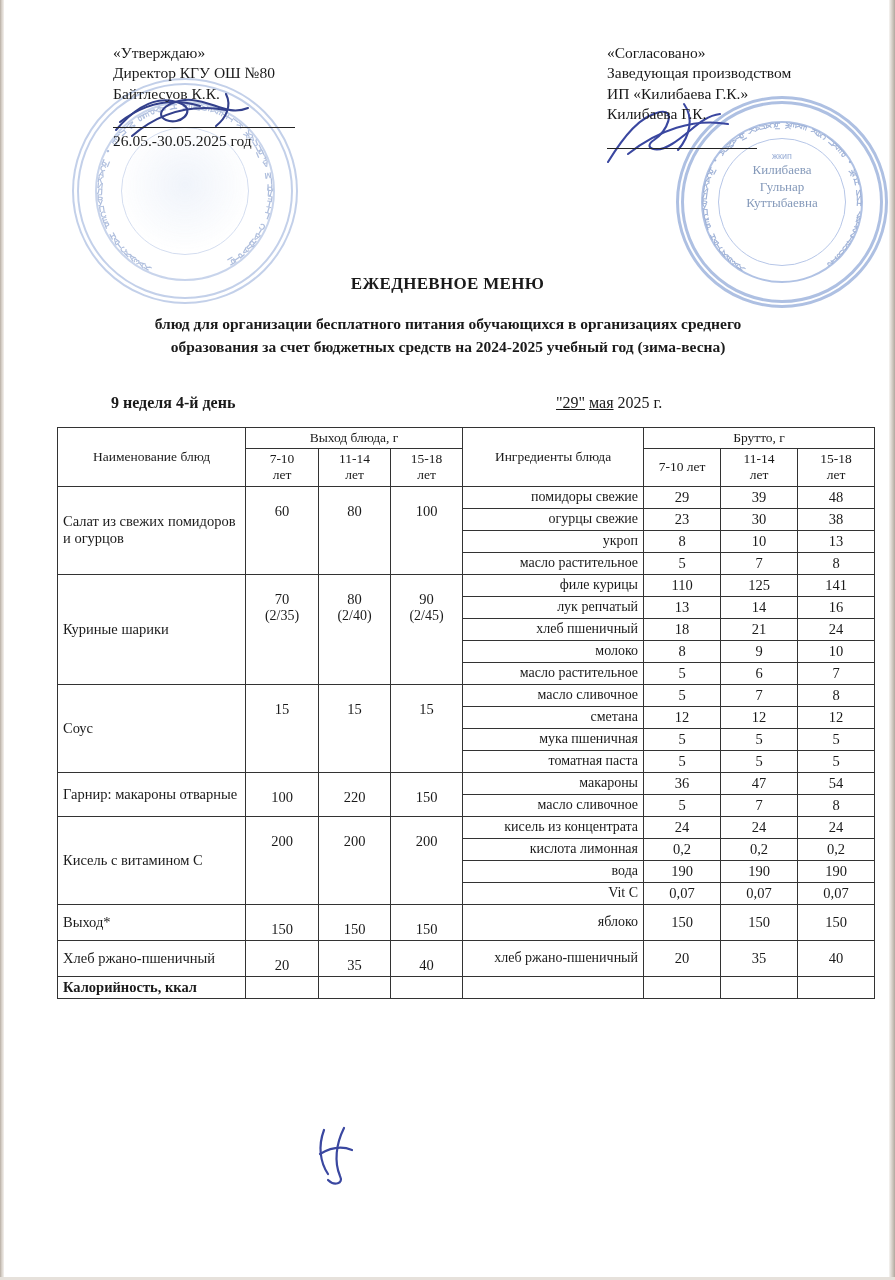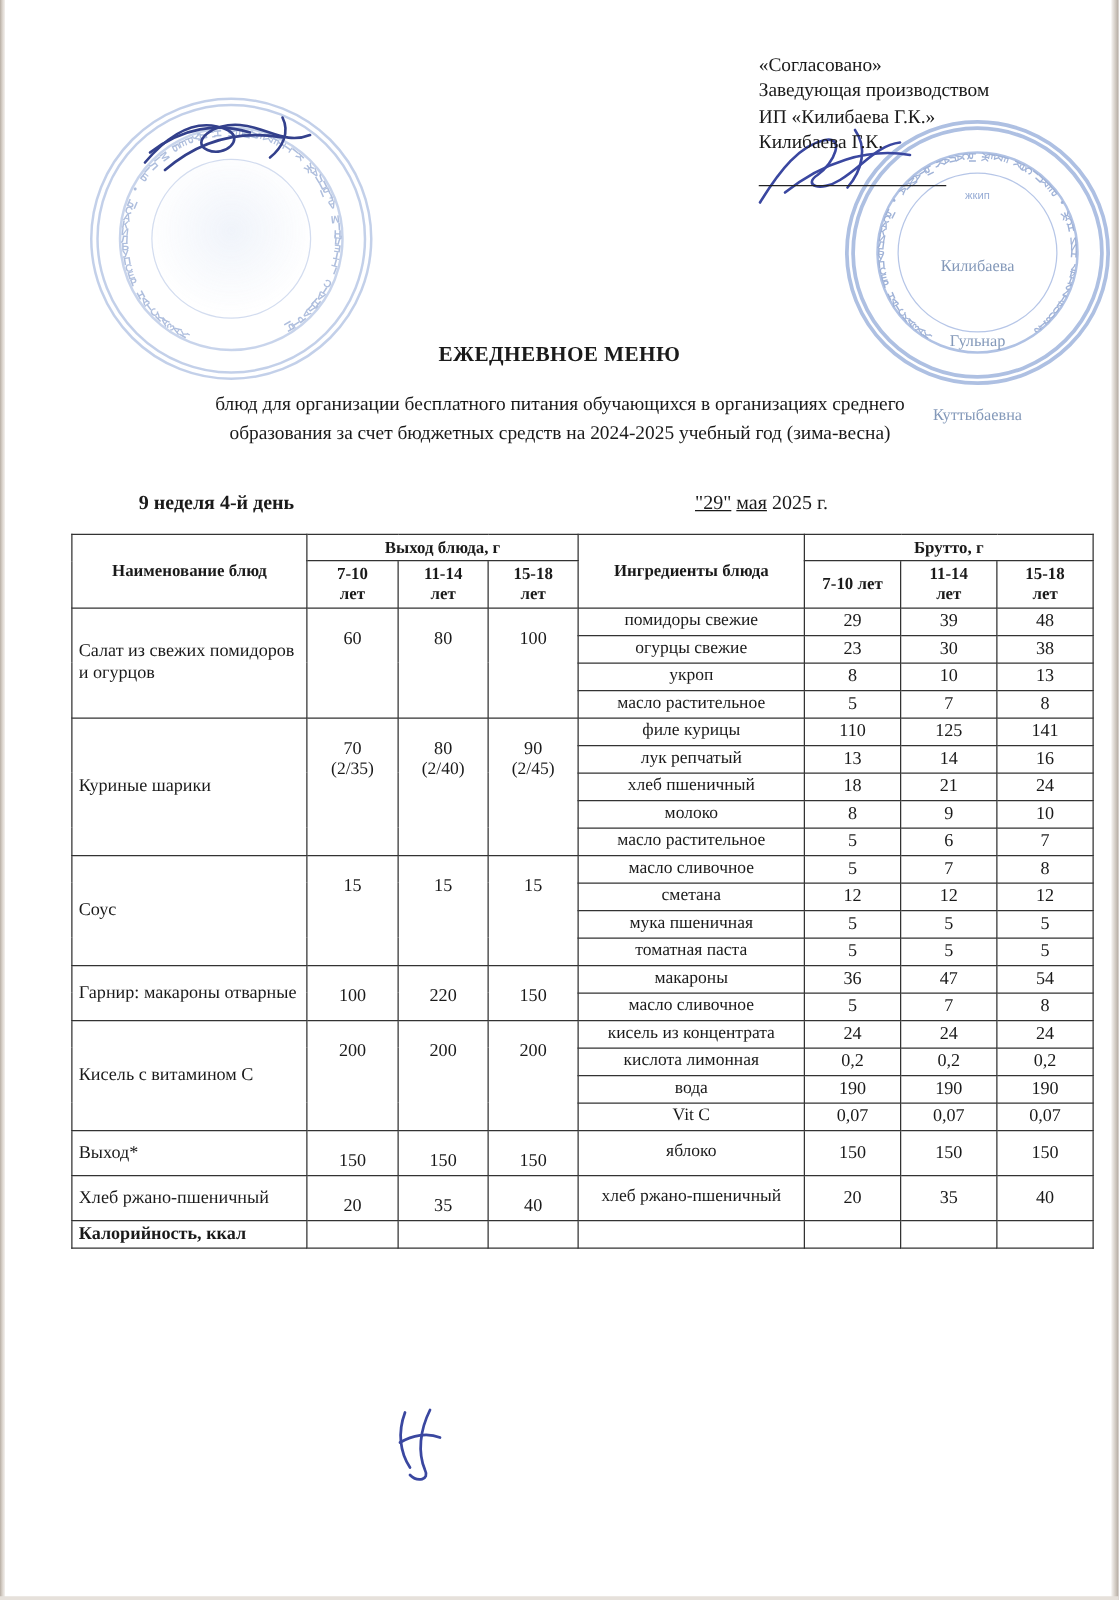--- a/index.html
+++ b/index.html
@@ -107,21 +107,20 @@
   }
   .stamp-right-inner {
     position:absolute;
     left:34px; top:34px; right:34px; bottom:34px;
     border-radius:50%;
     border:1.6px solid #9ab0de;
     display:flex; flex-direction:column;
     align-items:center; justify-content:flex-start;
     padding-top:12px;
     box-sizing:border-box;
-    gap:43px;
   }
   .stamp-right-inner .sm { font-size:9px; color:#6f8cc4; font-family:"Liberation Sans",sans-serif;}
   .stamp-right-inner .nm {
     font-size:13px; color:#55729f; line-height:1.12;
     text-align:center; font-family:"Liberation Serif",serif;
     margin-top:2px;
   }
   .stamp-right-inner .nm:first-of-type { border-bottom:1px solid #7e99cc; }
   .stamp-ring-text {
     position:absolute; left:0; top:0; width:196px; height:196px;
@@ -138,21 +137,21 @@
     position:absolute;
     left:0; top:274px; width:895px;
     text-align:center;
     font-size:17px; font-weight:bold;
     letter-spacing:.3px;
   }
   .doc-sub {
     position:absolute;
     left:148px; top:312px; width:600px;
     text-align:center;
-    font-size:15.5px; font-weight:normal;
+    font-size:15.5px; font-weight:bold;
     line-height:1.5;
   }
   .week-line {
     position:absolute;
     left:111px; top:394px;
     font-size:16px; font-weight:bold;
   }
   .date-line {
     position:absolute;
     left:556px; top:394px;
@@ -168,30 +167,30 @@
     border-collapse: collapse;
     font-size: 14px;
     table-layout: fixed;
   }
   table.menu td, table.menu th {
     border: 1.15px solid #333;
     padding: 2px 5px;
     vertical-align: middle;
   }
   table.menu th {
-    font-weight: bold;
+    font-weight: normal;
     font-size: 13.5px;
     line-height:1.2;
   }
   th.dish-name-h { font-size:14px; }
   th.ingr-h { font-size:14px; }
   td.dish { text-align:left; vertical-align: top; padding-top:5px; font-size:14.5px;}
   td.num { text-align:center; font-size:14.5px; }
   td.num.top { vertical-align: top; padding-top:16px; }
-  td.ingr { text-align:center; font-size:14px; padding-left:7px;margin-left:21px;}
+  td.ingr { text-align:right; font-size:14px; padding-left:7px;margin-left:21px;}
   td.gram { text-align:center; font-size:14.5px; }
   td.bold-left { text-align:left; font-weight:bold; font-size:14.5px;}
   .sub { display:block; font-size:14px; }
 
   
   .footer {
     position:absolute;
     left:111px; top:1148px;
     font-size:16px;
     display:flex;
@@ -393,20 +392,27 @@
   </svg>
 
   <svg class="sig-ink" style="left:598px; top:96px;" width="200" height="80" viewBox="0 0 200 80">
     <g fill="none" stroke="#3a47a0" stroke-width="2.1" stroke-linecap="round">
       <path d="M10 66 C26 40, 42 20, 62 16 C78 13, 70 34, 56 44 C44 52, 58 58, 74 48 C92 37, 104 20, 122 18"></path>
       <path d="M86 8 C96 22, 92 40, 80 54"></path>
       <path d="M30 58 C60 34, 96 22, 130 28"></path>
     </g>
   </svg>
 
+  <div class="header-block hdr-left">
+    <span class="hdr-line">«Утверждаю»</span>
+    <span class="hdr-line">Директор КГУ ОШ №80</span>
+    <span class="hdr-line">Байтлесуов К.К.</span>
+    <span class="sig-rule"></span>
+    <span class="hdr-date">26.05.-30.05.2025 год</span>
+  </div>
 
   <div class="header-block hdr-right">
     <span class="hdr-line">«Согласовано»</span>
     <span class="hdr-line">Заведующая производством</span>
     <span class="hdr-line">ИП «Килибаева Г.К.»</span>
     <span class="hdr-line">Килибаева Г.К.</span>
     <span class="sig-rule right"></span>
   </div>
 
   <div class="doc-title">ЕЖЕДНЕВНОЕ МЕНЮ</div>

